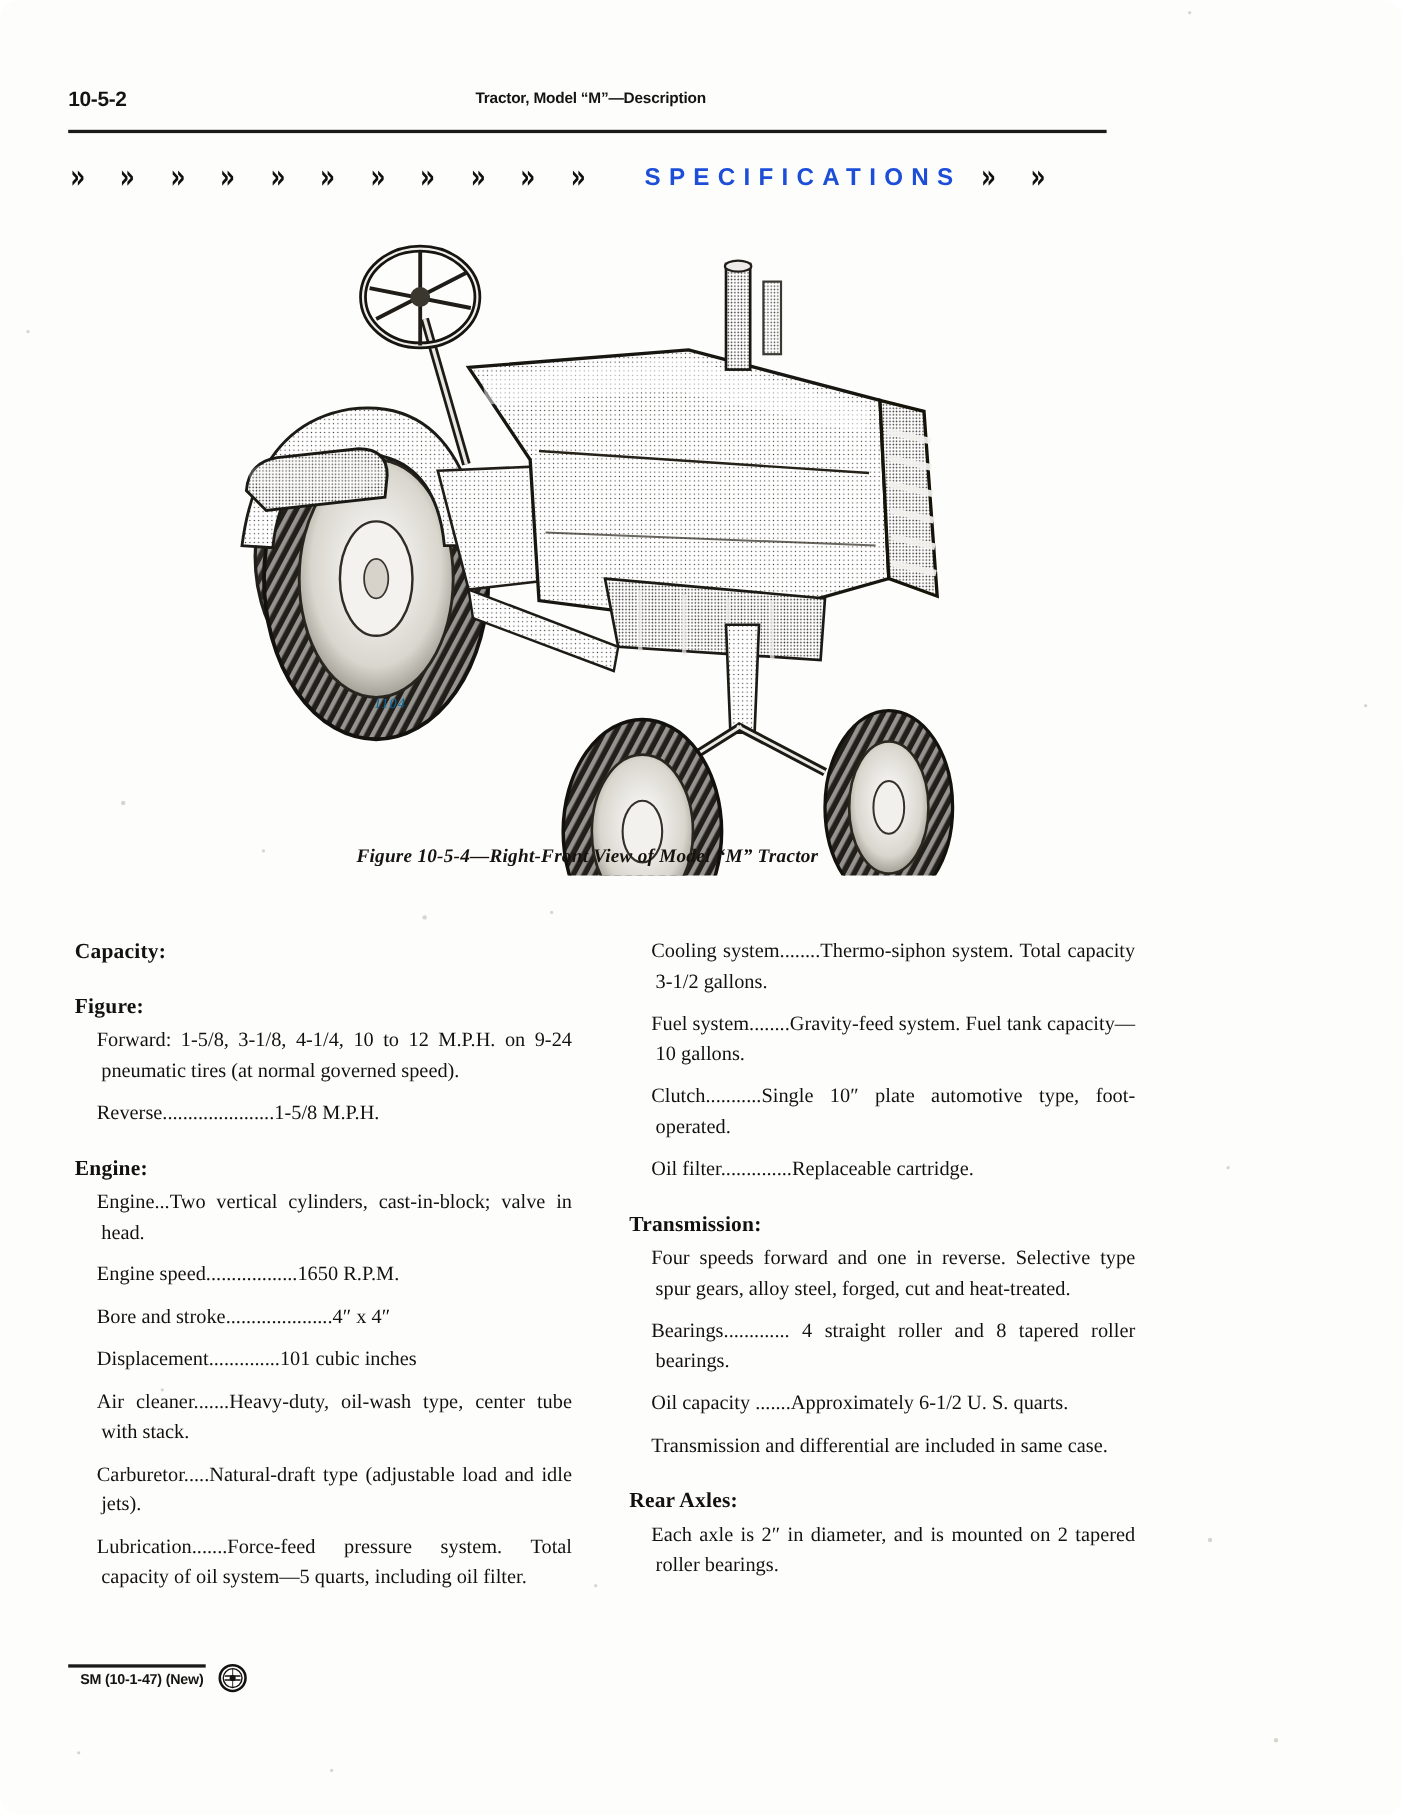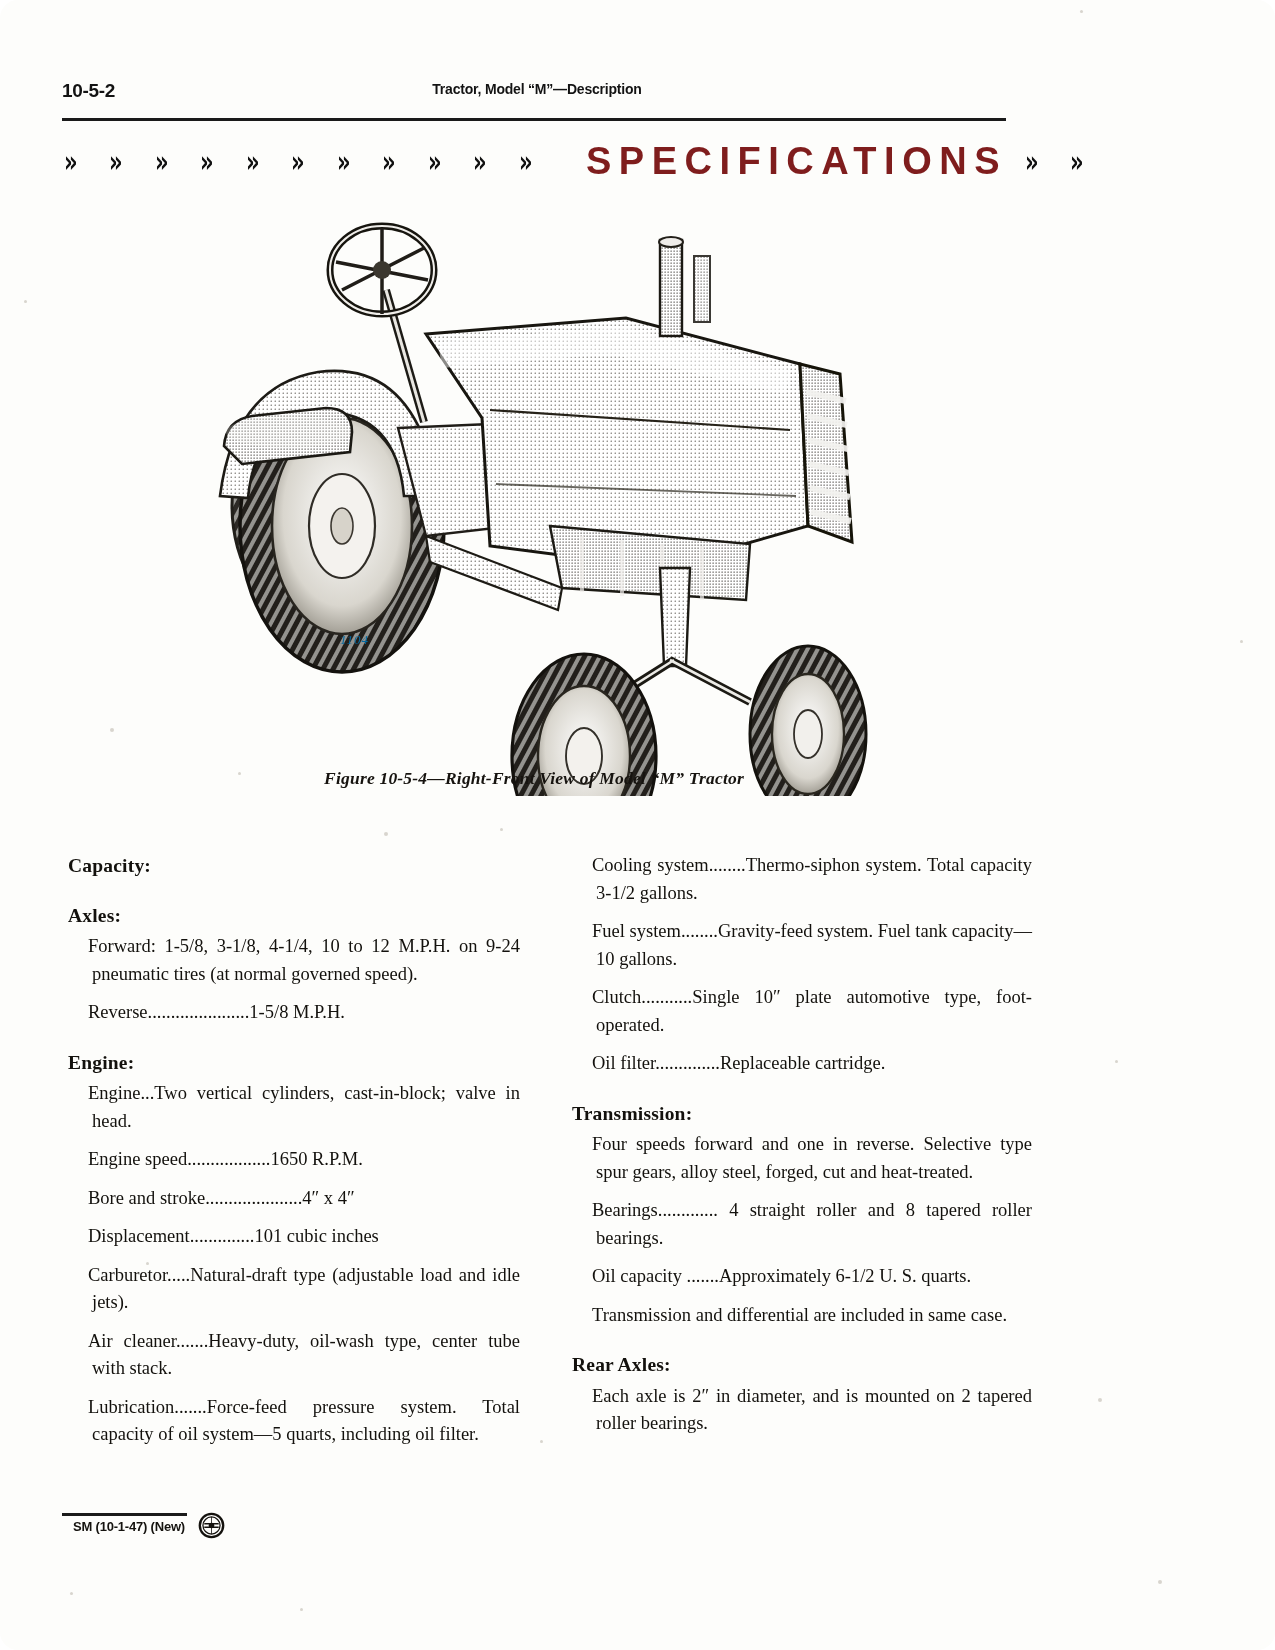--- a/index.html
+++ b/index.html
@@ -84,23 +84,23 @@
     font-weight: bold;
     font-size: 27px;
     line-height: 1;
     color: #101010;
     margin-right: 28px;
     transform: scaleX(0.78) scaleY(1.14);
   }
   .spec-word {
     font-family: "Liberation Sans", sans-serif;
     font-weight: bold;
-    font-size: 38px;
+    font-size: 22px;
     letter-spacing: 7.5px;
-    color: #7f1d1d;
+    color: #1d4ed8;
     white-space: nowrap;
     margin: 0 16px 0 24px;
   }
   .chev-row.trailing .chev { margin-right: 28px; }
   .chev-row.trailing .chev:last-child { margin-right: 0; }
 
   
   .figure-wrap {
     position: absolute;
     left: 190px;
@@ -336,33 +336,33 @@
 
   <div class="caption">Figure 10-5-4—Right-Front View of Model “M” Tractor</div>
 
   <div class="col col-left">
 
     <div>
       <div class="sec-head">Capacity:</div>
     </div>
 
     <div>
-      <div class="sec-head spaced">Axles:</div>
+      <div class="sec-head spaced">Figure:</div>
       <p class="entry just">Forward:   1-5/8, 3-1/8, 4-1/4, 10 to 12 M.P.H. on 9-24 pneumatic tires (at normal governed speed).</p>
       <p class="entry">Reverse......................1-5/8 M.P.H.</p>
     </div>
 
     <div>
       <div class="sec-head spaced">Engine:</div>
       <p class="entry just">Engine...Two vertical cylinders, cast-in-block; valve in head.</p>
       <p class="entry">Engine speed..................1650 R.P.M.</p>
       <p class="entry">Bore and stroke.....................4″ x 4″</p>
       <p class="entry">Displacement..............101 cubic inches</p>
+      <p class="entry just">Air cleaner.......Heavy-duty, oil-wash type, center tube with stack.</p>
       <p class="entry just">Carburetor.....Natural-draft type (adjustable load and idle jets).</p>
-      <p class="entry just">Air cleaner.......Heavy-duty, oil-wash type, center tube with stack.</p>
       <p class="entry just">Lubrication.......Force-feed pressure system. Total capacity of oil system—5 quarts, including oil filter.</p>
     </div>
 
   </div>
 
   <div class="col col-right">
 
     <div>
       <p class="entry just">Cooling system........Thermo-siphon system. Total capacity 3-1/2 gallons.</p>
       <p class="entry just">Fuel system........Gravity-feed system. Fuel tank capacity—10 gallons.</p>

